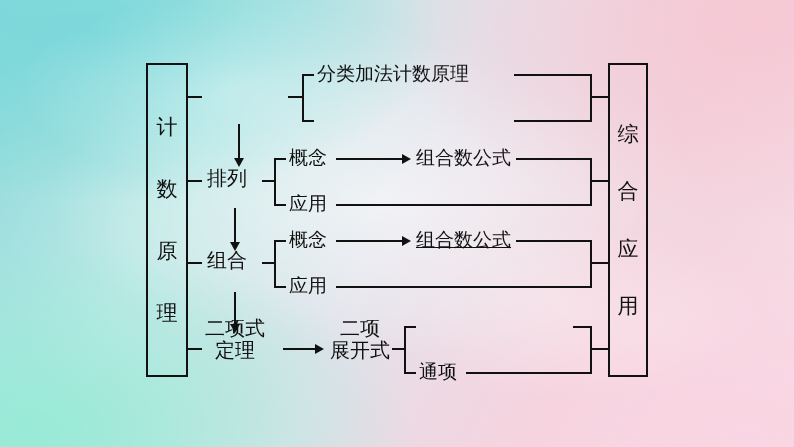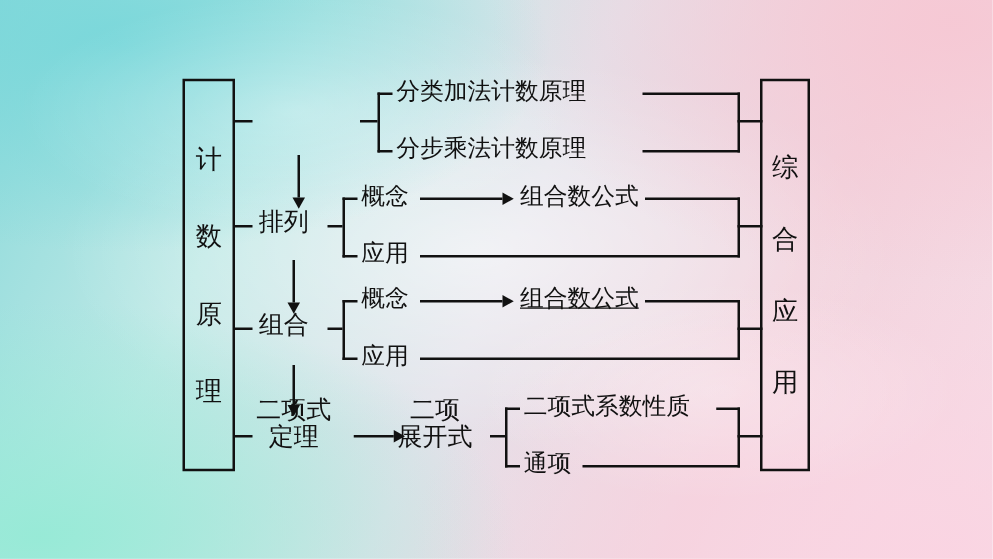--- a/index.html
+++ b/index.html
@@ -64,21 +64,20 @@
   <div class="l h" style="left:188px;top:262px;width:14px;"></div>
   <div class="l h" style="left:188px;top:348px;width:14px;"></div>
 
 
   <div class="l h" style="left:288px;top:96px;width:14px;"></div>
   <div class="l v" style="left:302px;top:74px;height:48px;"></div>
   <div class="l h" style="left:302px;top:74px;width:12px;"></div>
   <div class="l h" style="left:302px;top:120px;width:12px;"></div>
 
   <div class="node t19" style="left:317px;top:64px;">分类加法计数原理</div>
-  <div class="node t19" style="left:317px;top:110px;">分步乘法计数原理</div>
 
   <div class="l h" style="left:514px;top:74px;width:78px;"></div>
   <div class="l h" style="left:514px;top:120px;width:78px;"></div>
   <div class="l v" style="left:590px;top:74px;height:48px;"></div>
   <div class="l h" style="left:590px;top:96px;width:20px;"></div>
 
   <div class="arrow-d" style="left:238px;top:124px;width:2px;height:44px;">
     <i style="height:34px;"></i>
       <b style="top:34px;"></b>
   </div>
@@ -140,31 +139,30 @@
   <div class="node two-line t20" style="left:205px;top:318px;">
     <div>二项式</div>
     <div>定理</div>
   </div>
 
   <div class="arrow-r" style="left:283px;top:348px;width:42px;height:2px;">
     <i style="width:32px;"></i>
       <b style="left:32px;"></b>
   </div>
 
-  <div class="node two-line t20" style="left:318px;top:318px;">
+  <div class="node two-line t20" style="left:330px;top:318px;">
     <div>二项</div>
     <div>展开式</div>
   </div>
 
   <div class="l h" style="left:392px;top:348px;width:12px;"></div>
   <div class="l v" style="left:404px;top:326px;height:48px;"></div>
   <div class="l h" style="left:404px;top:326px;width:12px;"></div>
   <div class="l h" style="left:404px;top:372px;width:12px;"></div>
 
-  <div class="node t19" style="left:419px;top:316px;">二项式系数性质</div>
   <div class="node t19" style="left:419px;top:362px;">通项</div>
 
   <div class="l h" style="left:573px;top:326px;width:19px;"></div>
   <div class="l h" style="left:466px;top:372px;width:126px;"></div>
   <div class="l v" style="left:590px;top:326px;height:48px;"></div>
   <div class="l h" style="left:590px;top:348px;width:20px;"></div>
 
   <div class="vbox" style="left:608px;top:63px;width:40px;height:314px;padding:26px 0;">
     <span>综</span>
     <span>合</span>

